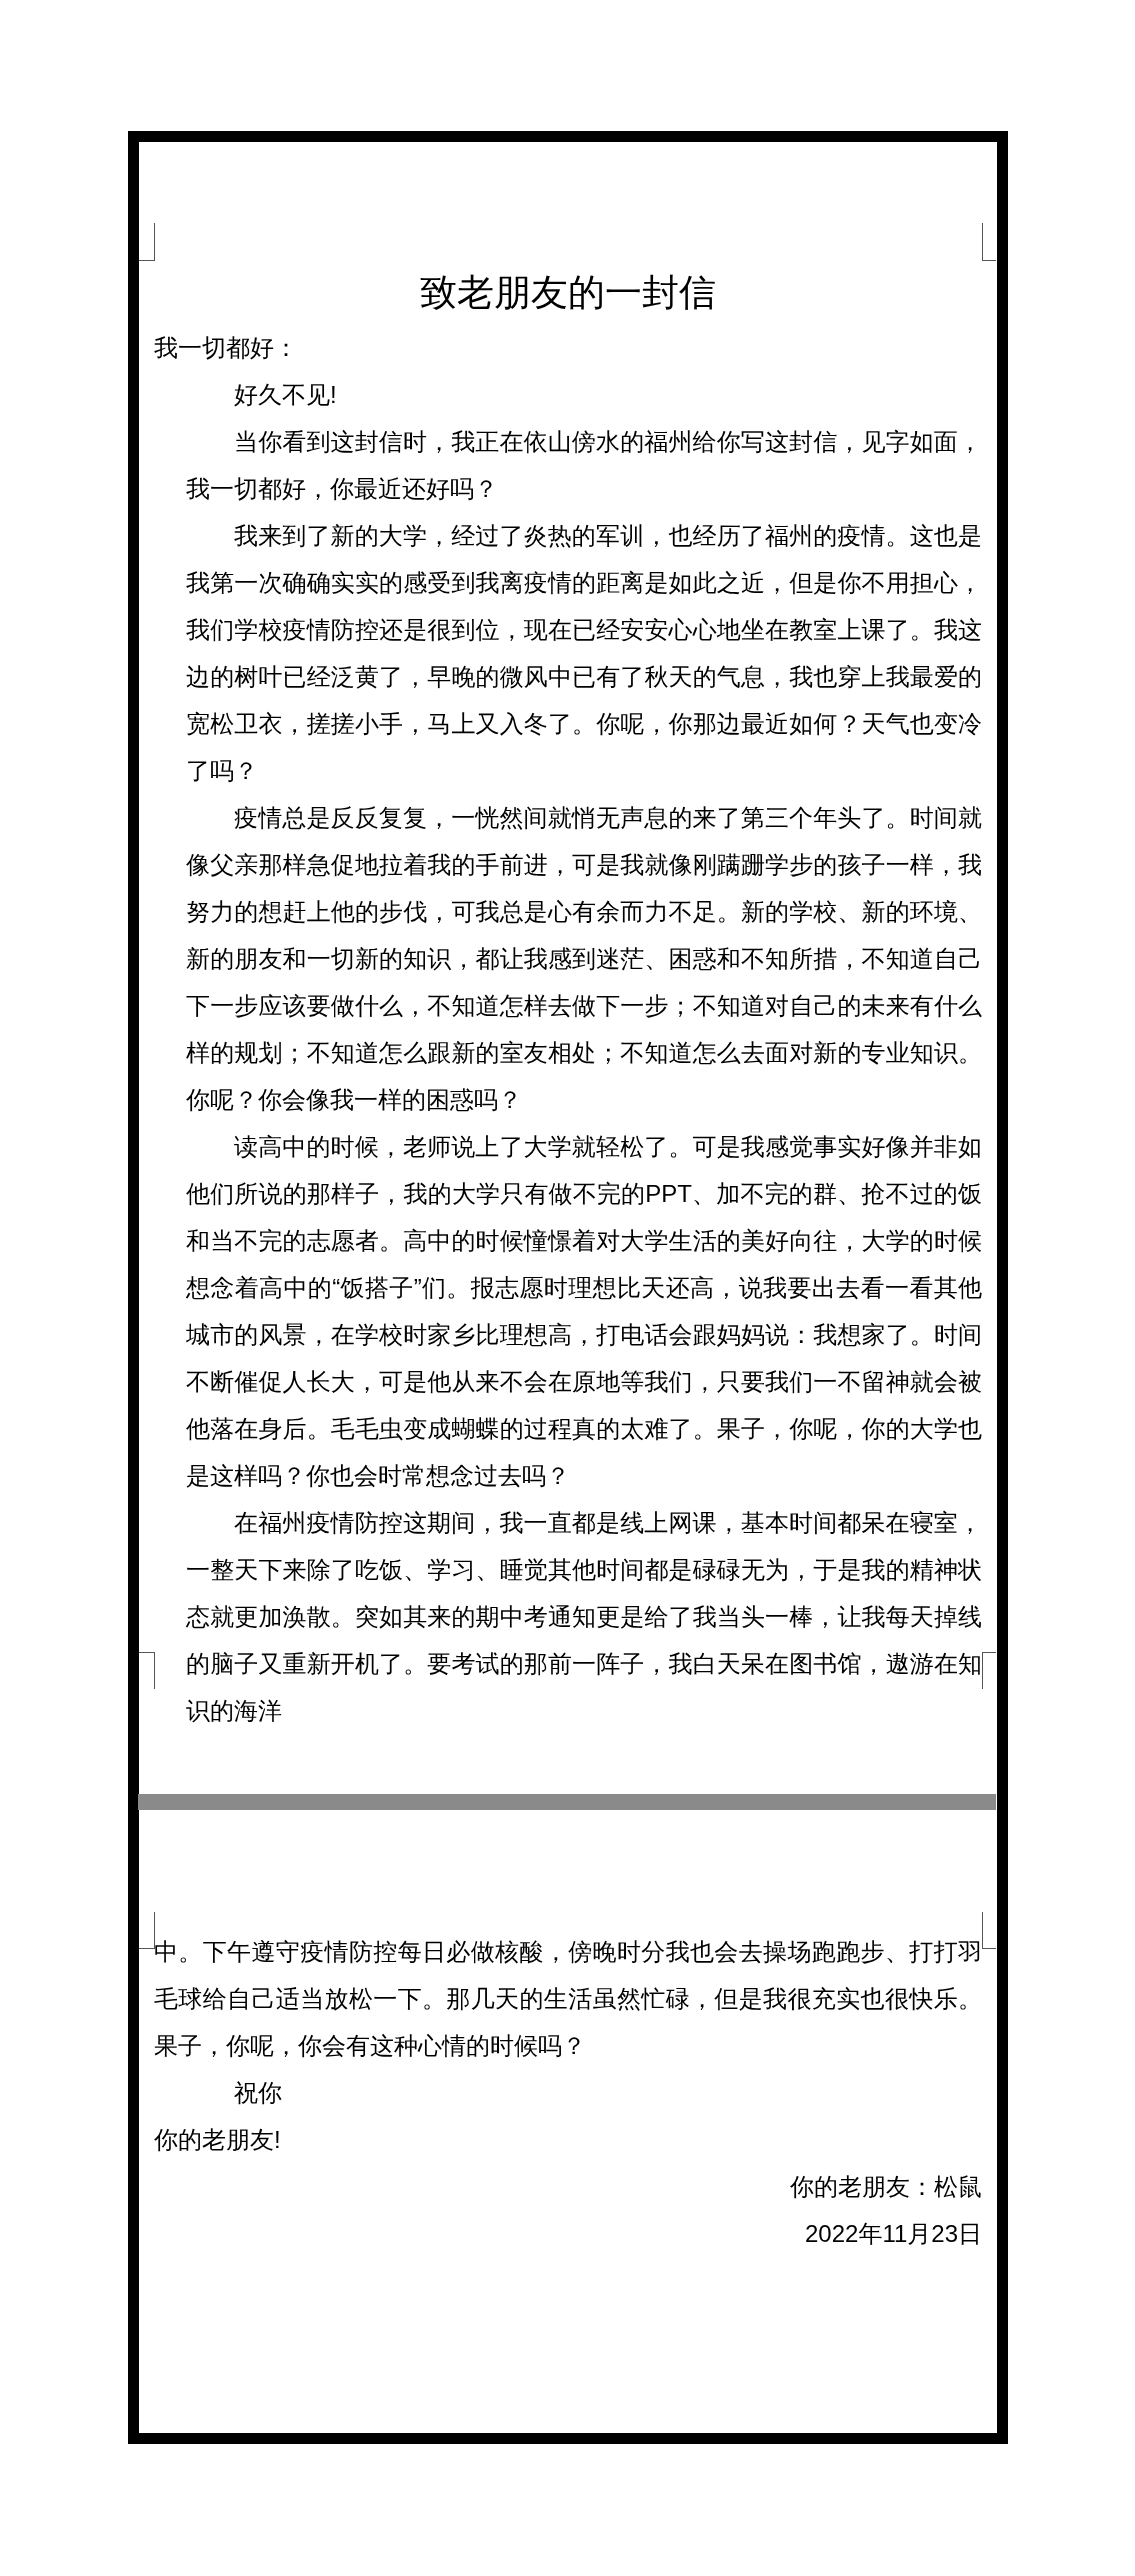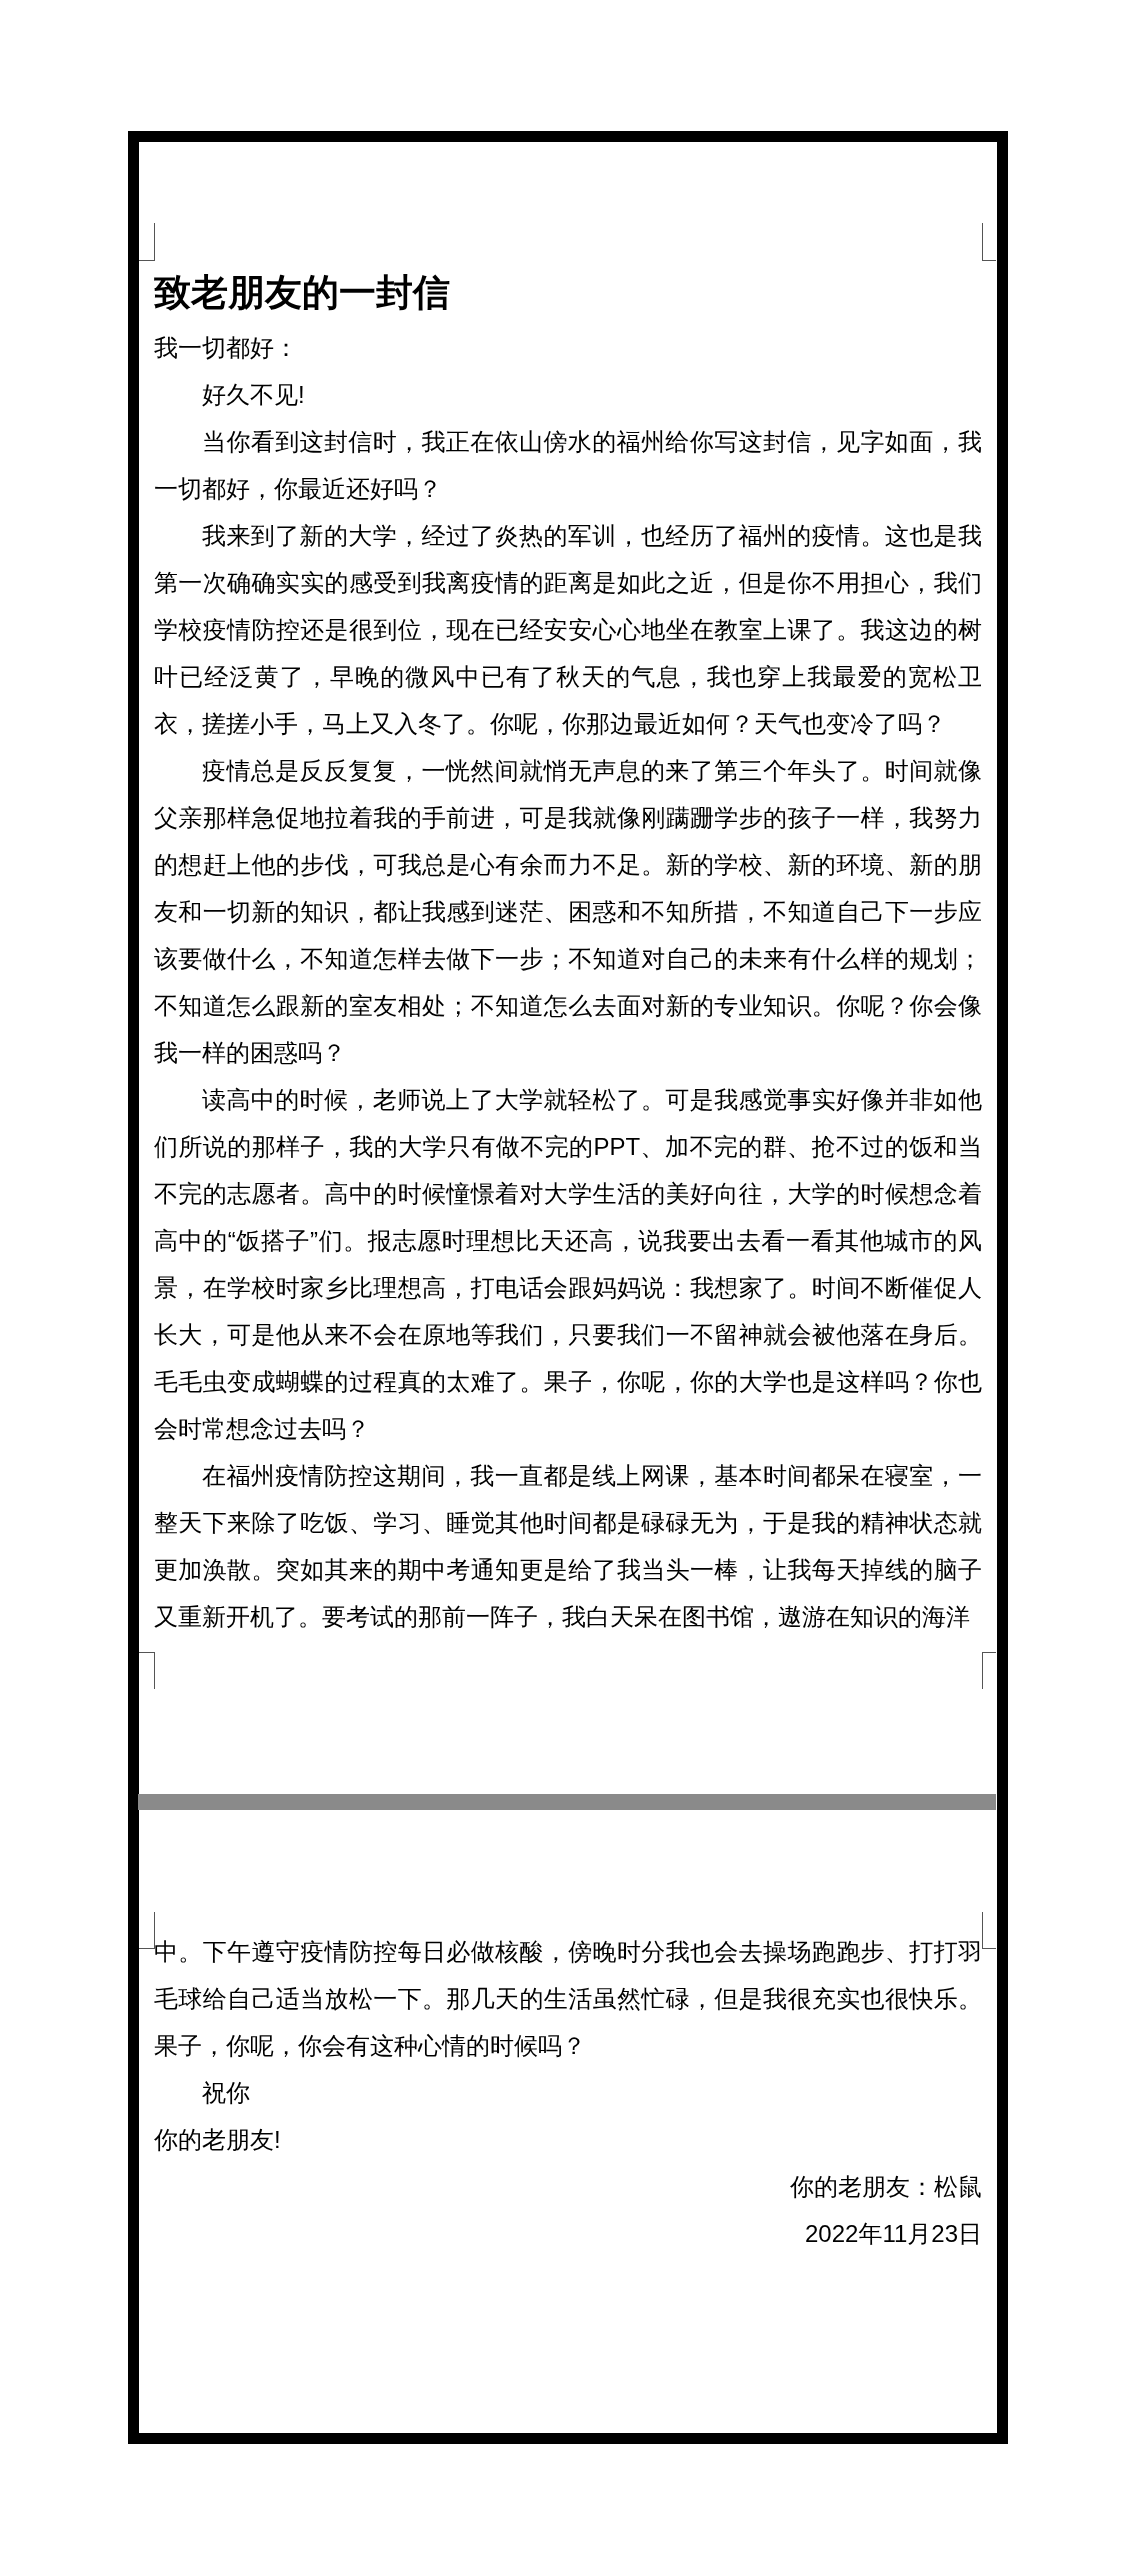--- a/index.html
+++ b/index.html
@@ -59,31 +59,31 @@
     color: #000000;
     letter-spacing: 0;
   }
   .page1-text { top: 261px; }
   .page2-text { top: 1928px; }
 
   .title {
     margin: 0;
     font-size: 37px;
     line-height: 63px;
-    font-weight: 700;
-    text-align: left;
+    font-weight: 400;
+    text-align: center;
     white-space: nowrap;
   }
   .p {
     margin: 0;
     text-align: justify;
     word-break: break-all;
     overflow-wrap: break-word;
   }
-  .ind { text-indent: 2em; }
+  .ind { text-indent: 2em; margin-left: 32px; }
   .right {
     text-align: right;
     word-break: keep-all;
   }
 </style>
 </head>
 <body>
 
 <div class="frame"></div>
 

